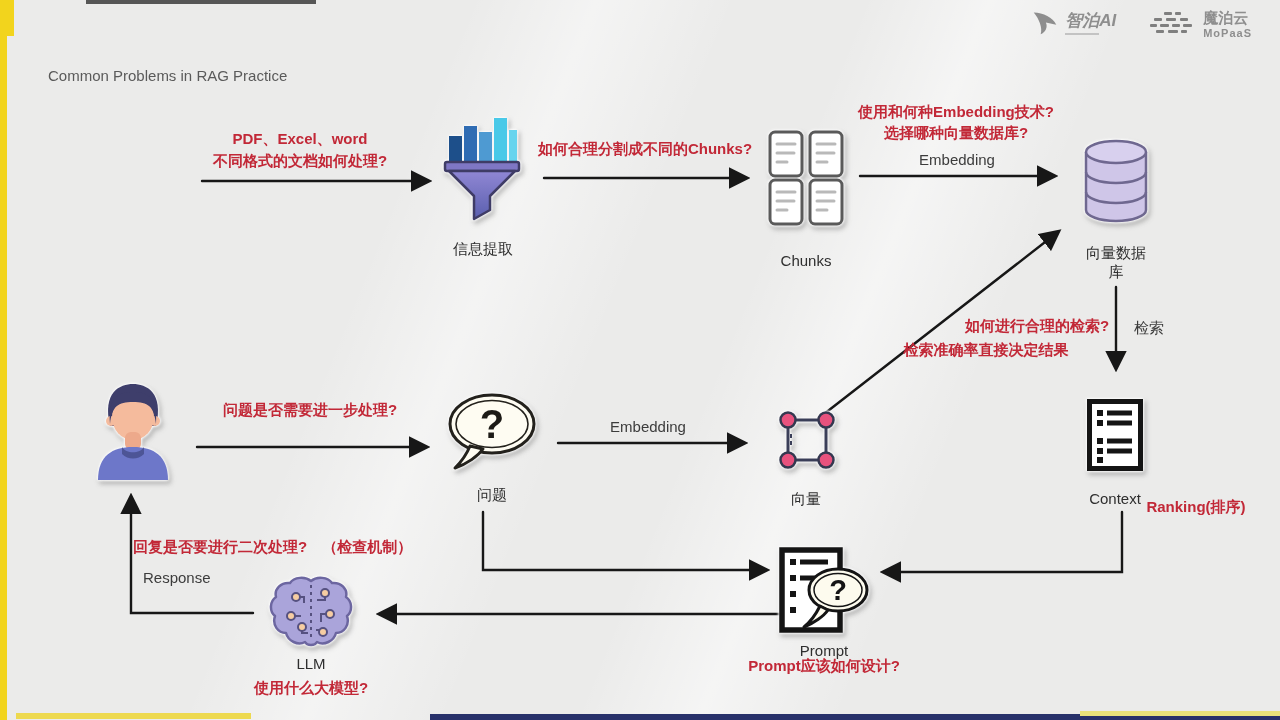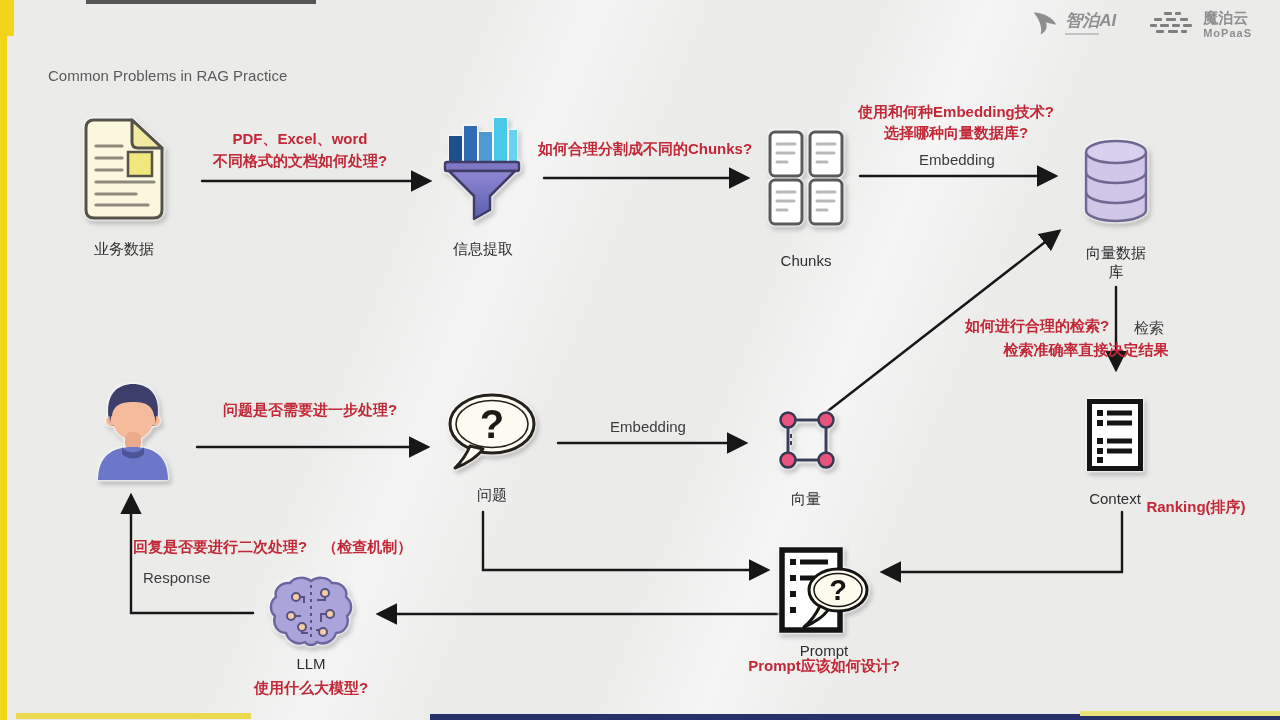--- a/index.html
+++ b/index.html
@@ -89,36 +89,20 @@
     <line x1="1116" y1="287" x2="1116" y2="368" marker-end="url(#ah)"></line>
     <line x1="197" y1="447" x2="426" y2="447" marker-end="url(#ah)"></line>
     <line x1="558" y1="443" x2="744" y2="443" marker-end="url(#ah)"></line>
     <line x1="824" y1="414" x2="1058" y2="232" marker-end="url(#ah)"></line>
     <polyline points="483,512 483,570 766,570" marker-end="url(#ah)"></polyline>
     <polyline points="1122,512 1122,572 884,572" marker-end="url(#ah)"></polyline>
     <line x1="780" y1="614" x2="380" y2="614" marker-end="url(#ah)"></line>
     <polyline points="253,613 131,613 131,497" marker-end="url(#ah)"></polyline>
   </svg>
 
-  <div class="node" style="left:72px;top:112px;width:104px">
-    <svg class="sticker" width="104" height="112" viewBox="0 0 104 112">
-      <path d="M22,8 H60 L90,36 V98 q0,8 -8,8 H22 q-8,0 -8,-8 V16 q0,-8 8,-8 Z" fill="#fbf7df" stroke="#55524a" stroke-width="3" stroke-linejoin="round"></path>
-      <path d="M60,8 L90,36 H66 q-6,0 -6,-6 Z" fill="#f2e9a2" stroke="#55524a" stroke-width="3" stroke-linejoin="round"></path>
-      <g stroke="#8d897c" stroke-width="3.2" stroke-linecap="round">
-        <line x1="24" y1="34" x2="50" y2="34"></line>
-          <line x1="24" y1="46" x2="50" y2="46"></line>
-        <line x1="24" y1="58" x2="50" y2="58"></line>
-          <line x1="24" y1="70" x2="82" y2="70"></line>
-        <line x1="24" y1="82" x2="64" y2="82"></line>
-          <line x1="24" y1="93" x2="76" y2="93"></line>
-      </g>
-      <rect x="56" y="40" width="24" height="24" fill="#f1e77c" stroke="#55524a" stroke-width="2.5"></rect>
-    </svg>
-    <div class="nlabel">业务数据</div>
-  </div>
 
   <div class="node" style="left:443px;top:112px;width:80px">
     <svg class="sticker" width="80" height="112" viewBox="0 0 80 112">
       <defs>
           <linearGradient id="fg" x1="0" y1="0" x2="0" y2="1">
         <stop offset="0" stop-color="#9087d4"></stop>
             <stop offset="1" stop-color="#5a5fae"></stop>
       </linearGradient>
         </defs>
       <rect x="6" y="24" width="13" height="26" fill="#1d4f8a"></rect>
@@ -282,20 +266,20 @@
   <div class="ann black" style="left:648px;top:418px">Embedding</div>
   <div class="ann black anchor-left" style="left:1134px;top:319px">检索</div>
   <div class="ann black anchor-left" style="left:143px;top:569px">Response</div>
 
   <div class="ann" style="left:300px;top:130px">PDF、Excel、word</div>
   <div class="ann" style="left:300px;top:152px">不同格式的文档如何处理?</div>
   <div class="ann" style="left:645px;top:140px">如何合理分割成不同的Chunks?</div>
   <div class="ann" style="left:956px;top:103px">使用和何种Embedding技术?</div>
   <div class="ann" style="left:956px;top:124px">选择哪种向量数据库?</div>
   <div class="ann" style="left:1037px;top:317px">如何进行合理的检索?</div>
-  <div class="ann" style="left:1086px;top:341px">检索准确率直接决定结果</div>
+  <div class="ann" style="left:986px;top:341px">检索准确率直接决定结果</div>
   <div class="ann" style="left:310px;top:401px">问题是否需要进一步处理?</div>
   <div class="ann" style="left:1196px;top:498px">Ranking(排序)</div>
   <div class="ann anchor-left" style="left:133px;top:538px">回复是否要进行二次处理?　（检查机制）</div>
   <div class="ann" style="left:824px;top:657px">Prompt应该如何设计?</div>
   <div class="ann" style="left:311px;top:679px">使用什么大模型?</div>
 
 </div>
 
 </body></html>

